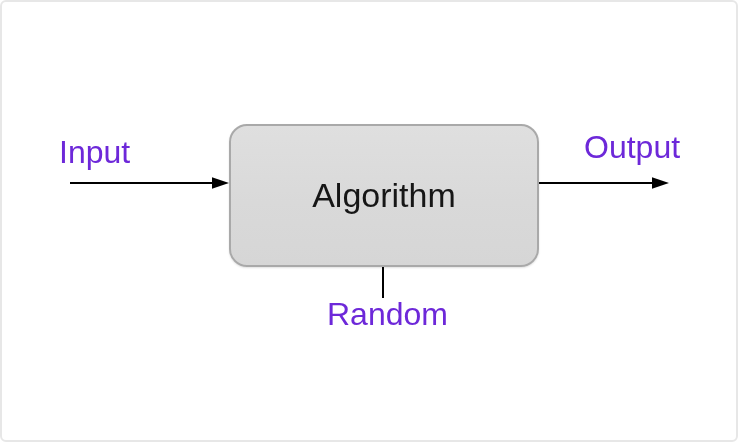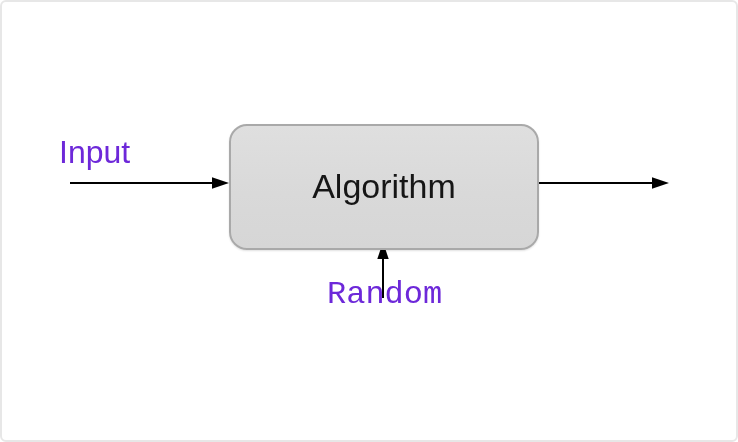--- a/index.html
+++ b/index.html
@@ -27,21 +27,21 @@
     width: 738px;
     height: 442px;
     pointer-events: none;
   }
 
   .algorithm-box {
     position: absolute;
     left: 227px;
     top: 122px;
     width: 310px;
-    height: 126px;
+    height: 143px;
     box-sizing: border-box;
     background: linear-gradient(180deg, #dfdfdf 0%, #d9d9d9 55%, #d6d6d6 100%);
     border: 2px solid #a9a9a9;
     border-radius: 18px;
     box-shadow: 0 1px 2px rgba(0,0,0,0.12);
     display: flex;
     align-items: center;
     justify-content: center;
   }
 
@@ -56,21 +56,21 @@
   .edge-label {
     position: absolute;
     font-size: 32px;
     color: #6d28d9;
     line-height: 45px;
     white-space: nowrap;
   }
 
   .label-input  { left: 57px;  top: 128px; }
   .label-output { left: 582px; top: 123px; }
-  .label-random { left: 325px; top: 270px; font-family: Liberation Mono, monospace; }
+  .label-random { left: 325px; top: 290px; }
 </style>
 </head>
 <body>
 
 <div class="canvas">
 
   <svg class="arrows-layer" viewBox="0 0 738 442" xmlns="http://www.w3.org/2000/svg">
     <g>
       <line x1="68" y1="181" x2="213" y2="181" stroke="#000000" stroke-width="2"></line>
       <polygon points="227,181 210,175.3 210,186.7" fill="#000000"></polygon>
@@ -84,18 +84,19 @@
       <polygon points="381,240 375.3,257 386.7,257" fill="#000000"></polygon>
     </g>
   </svg>
 
   <div class="algorithm-box">
     <span class="node-label">Algorithm</span>
   </div>
 
   <div class="edge-label label-input">Input</div>
 
+  <div class="edge-label label-output">Output</div>
 
   <div class="edge-label label-random">
     <div>Random</div>
   </div>
 
 </div>
 
 </body></html>

